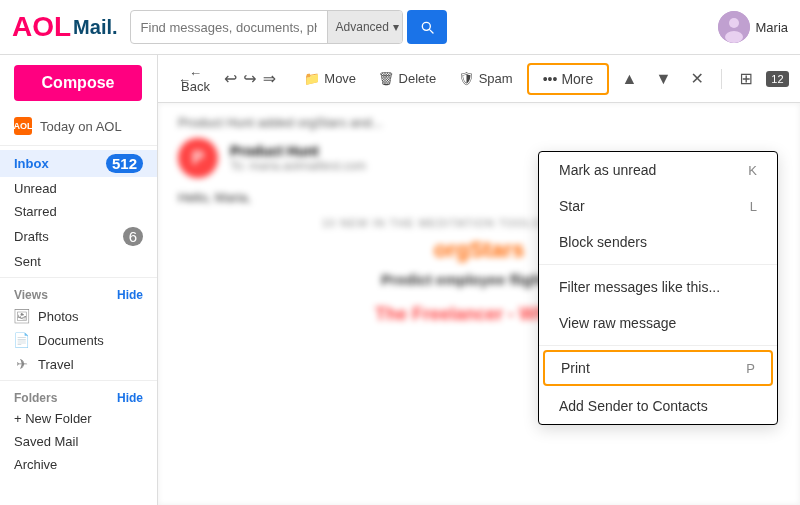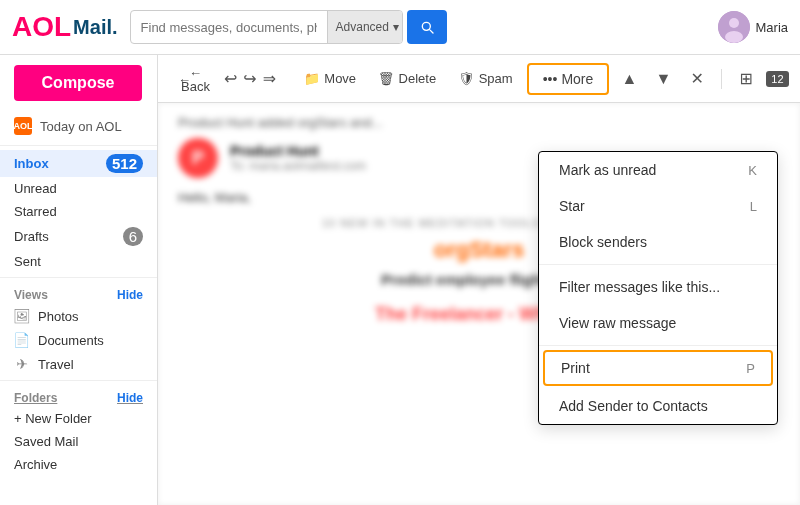--- a/index.html
+++ b/index.html
@@ -184,21 +184,20 @@
       justify-content: center;
       color: #888;
       font-size: 14px;
     }
     .folders-header {
       display: flex;
       align-items: center;
       padding: 6px 14px 2px;
       font-size: 12px;
       color: #888;
-      text-decoration: underline;
     }
     .folders-header span { font-weight: bold; }
     .folders-header .hide-link { margin-left: auto; color: #1a73e8; cursor: pointer; font-size: 12px; }
 
     
     .content-area {
       flex: 1;
       display: flex;
       flex-direction: column;
       overflow: hidden;

